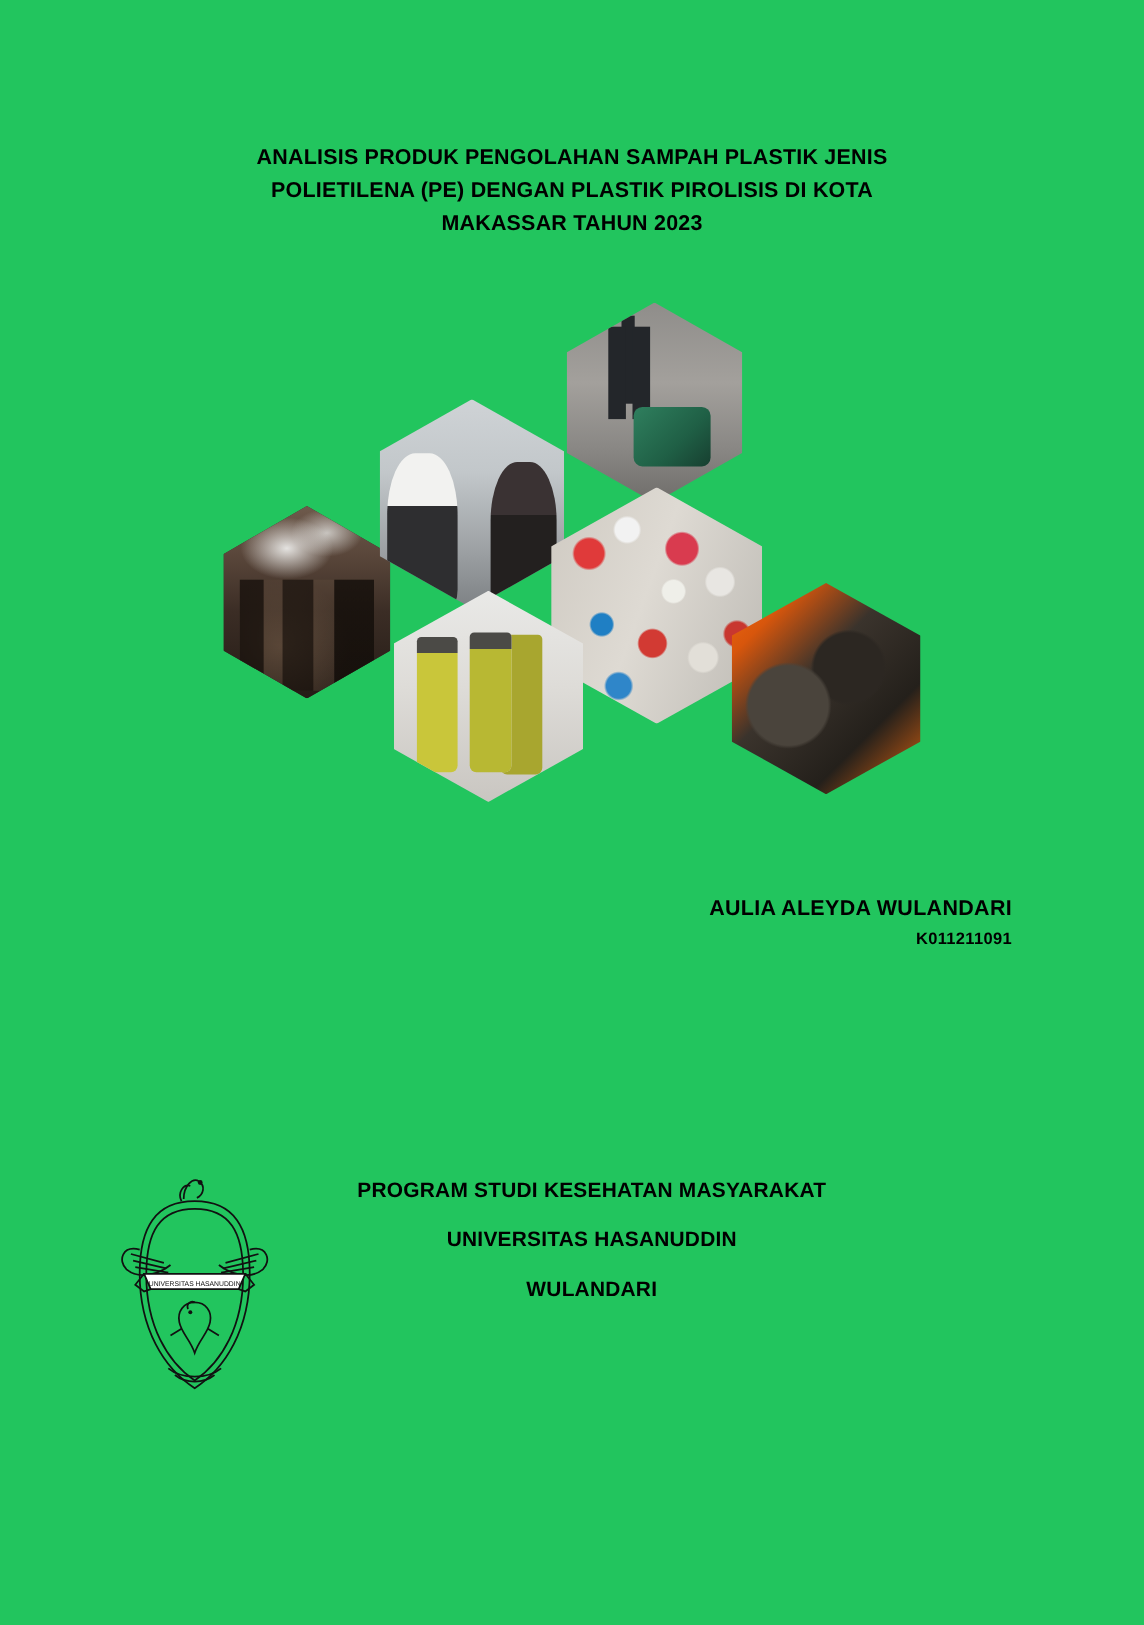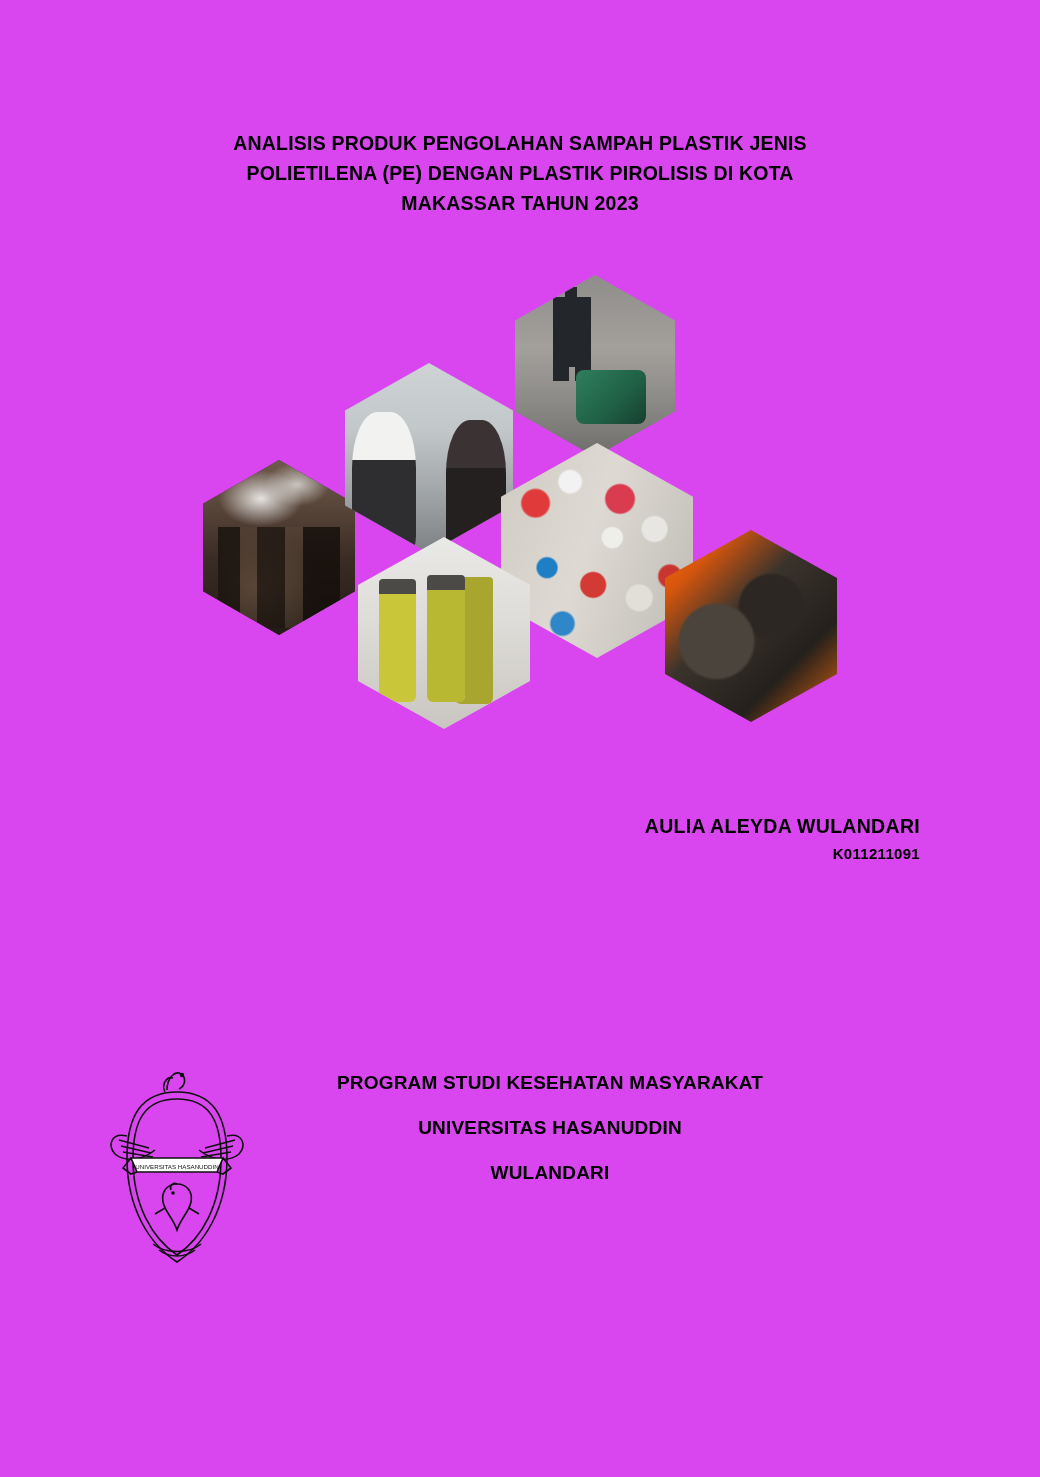--- a/index.html
+++ b/index.html
@@ -12,21 +12,21 @@
     height: 1477px;
     position: relative;
     font-family: "Liberation Sans", sans-serif;
     color: #000000;
     overflow: hidden;
   }
 
   .page {
     position: absolute;
     inset: 0;
-    background: #d946ef;
+    background: #22c55e;
   }
 
   
   .title-block {
     position: absolute;
     top: 128px;
     left: 120px;
     width: 800px;
     text-align: center;
   }
@@ -176,21 +176,21 @@
     font-size: 15px;
     font-weight: bold;
     line-height: 28px;
     letter-spacing: 0.3px;
   }
 
   
   .footer-block {
     position: absolute;
     top: 1060px;
-    left: 255px;
+    left: 243px;
     width: 590px;
     text-align: center;
   }
   .footer-line {
     font-size: 19px;
     font-weight: bold;
     line-height: 45px;
     letter-spacing: 0.2px;
   }
 

